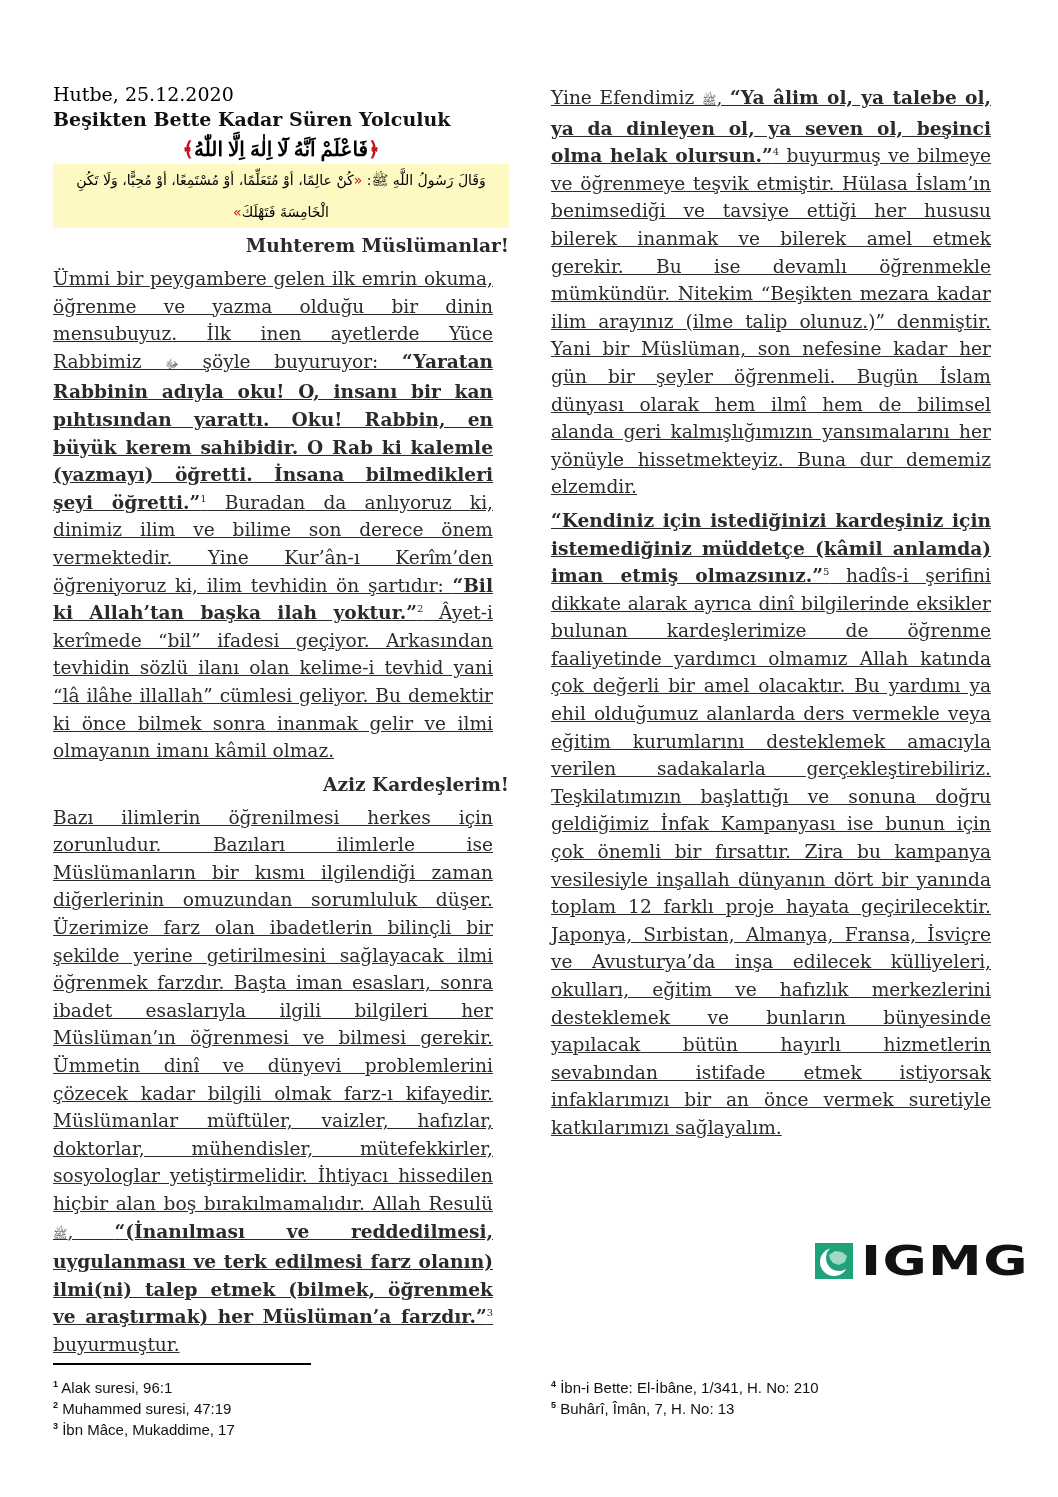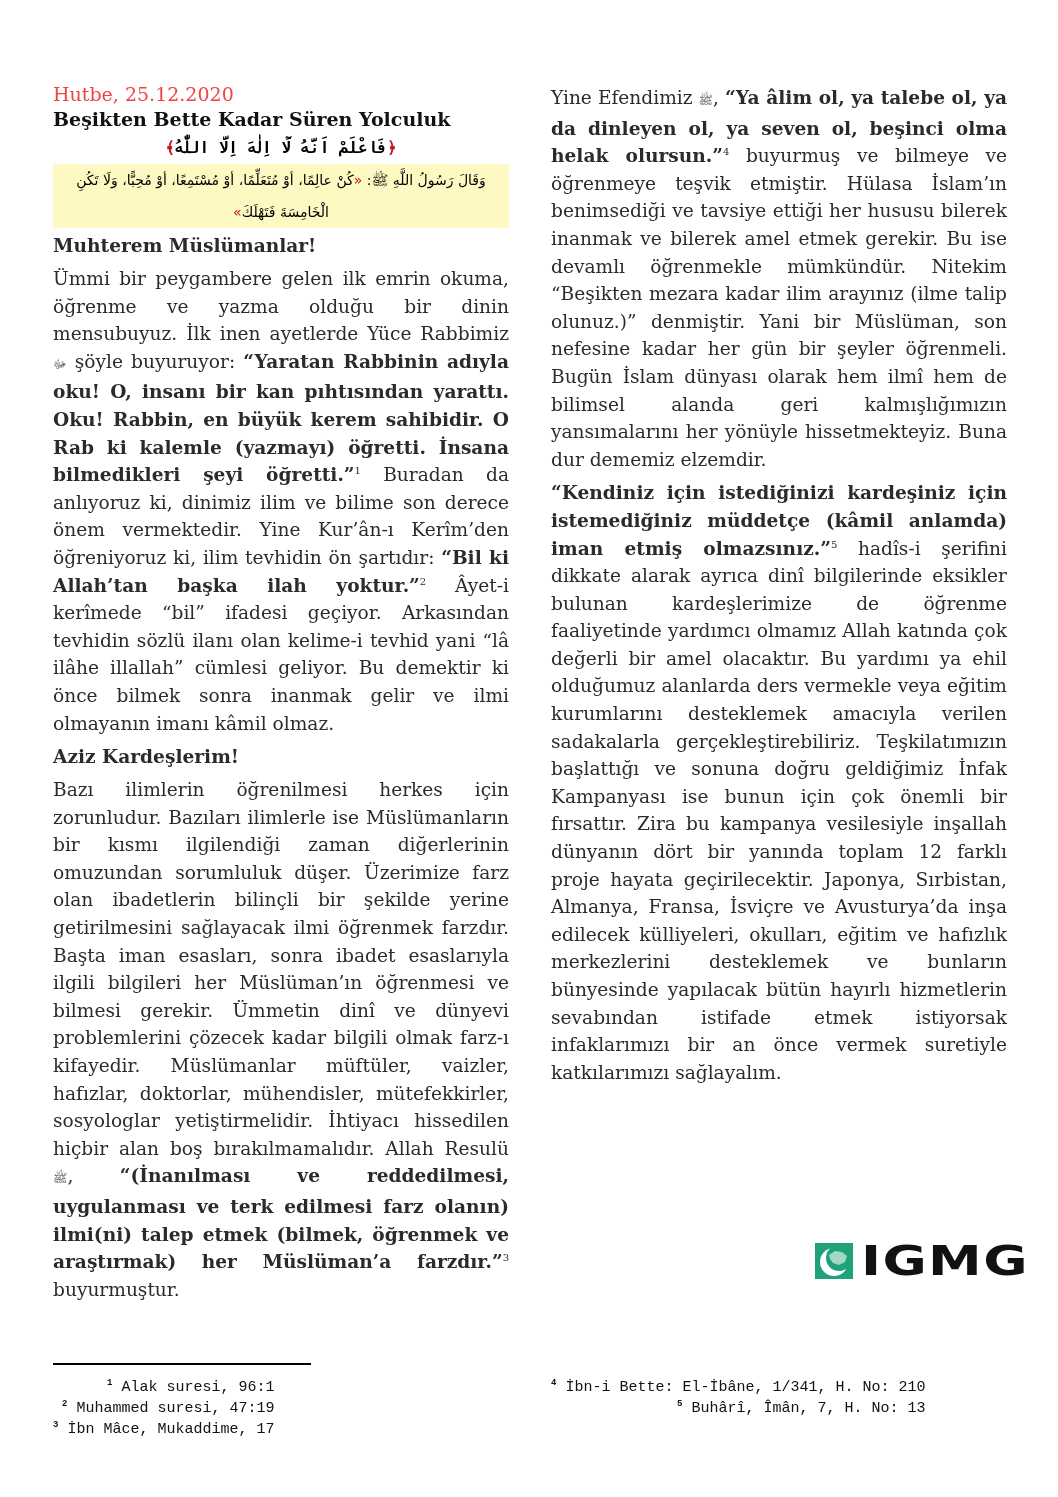--- a/index.html
+++ b/index.html
@@ -9,54 +9,54 @@
       color: #2b2b2b;
     }
     .col {
       position: absolute; top: 82px; width: 456px;
       font-size: 18.6px; line-height: 27.6px;
     }
     .col.left { left: 53px; }
     .col.right { left: 551px; top: 84px; }
     .date-line {
       font-family: "DejaVu Serif", serif; font-size: 19px; line-height: 24px;
-      color: #ef4444; margin: 0;
+      color: #000000; margin: 0;
     }
     .title {
       font-family: "DejaVu Serif", serif; font-weight: bold; font-size: 19px;
       line-height: 26px; color: #111; margin: 0;
     }
     .arabic-block { text-align: center; margin: 2px 0 4px 0; }
     .arabic-verse {
-      direction: rtl; font-size: 16px; font-weight: bold; line-height: 30px; color: #000;
-      font-family: Liberation Mono, monospace;
+      direction: rtl; font-size: 20px; font-weight: bold; line-height: 30px; color: #000;
+      font-family: Liberation Serif, serif;
     }
     .arabic-verse .bracket { color: #c0141b; }
     .arabic-hadith {
       direction: rtl; font-size: 14px; line-height: 32px; color: #000;
       font-family: "DejaVu Sans", sans-serif; background: #fef9c3; padding: 0 12px;
     }
     .arabic-hadith .quote-mark { color: #c0141b; }
     .heading {
       font-weight: bold; font-size: 18.6px; line-height: 27px; color: #2b2b2b;
-      margin: 4px 0 6px 0; text-align: left;
+      margin: 4px 0 6px 0; text-align: right;
     }
     p.body {
-      margin: 0 0 6px 0; text-align: justify; hyphens: none;
+      margin: 0 16px 6px 0; text-align: justify; hyphens: none; text-decoration: underline;
     }
     p.body b { font-weight: bold; color: #2b2b2b; }
     sup { font-size: 10px; line-height: 0; vertical-align: super; }
     .saw { font-size: 12px; color: #444; }
     .footnote-rule {
       position: absolute; left: 53px; top: 1363px; width: 258px; height: 0;
       border-top: 2px solid #000;
     }
     .footnotes {
-      position: absolute; font-family: Liberation Mono, monospace; font-size: 15px;
-      line-height: 21px; color: #111; text-align: right;
+      position: absolute; font-family: Liberation Sans, sans-serif; font-size: 15px;
+      line-height: 21px; color: #111;
     }
     .footnotes.left { left: 53px; top: 1377px; }
     .footnotes.right { left: 551px; top: 1377px; }
     .footnotes sup { font-size: 9px; font-weight: bold; }
     .logo {
       position: absolute; left: 815px; top: 1243px; height: 36px;
       display: flex; align-items: flex-end; gap: 8px;
     }
     .logo-mark {
       width: 38px; height: 36px; background: #1fa27a; position: relative; overflow: hidden;

